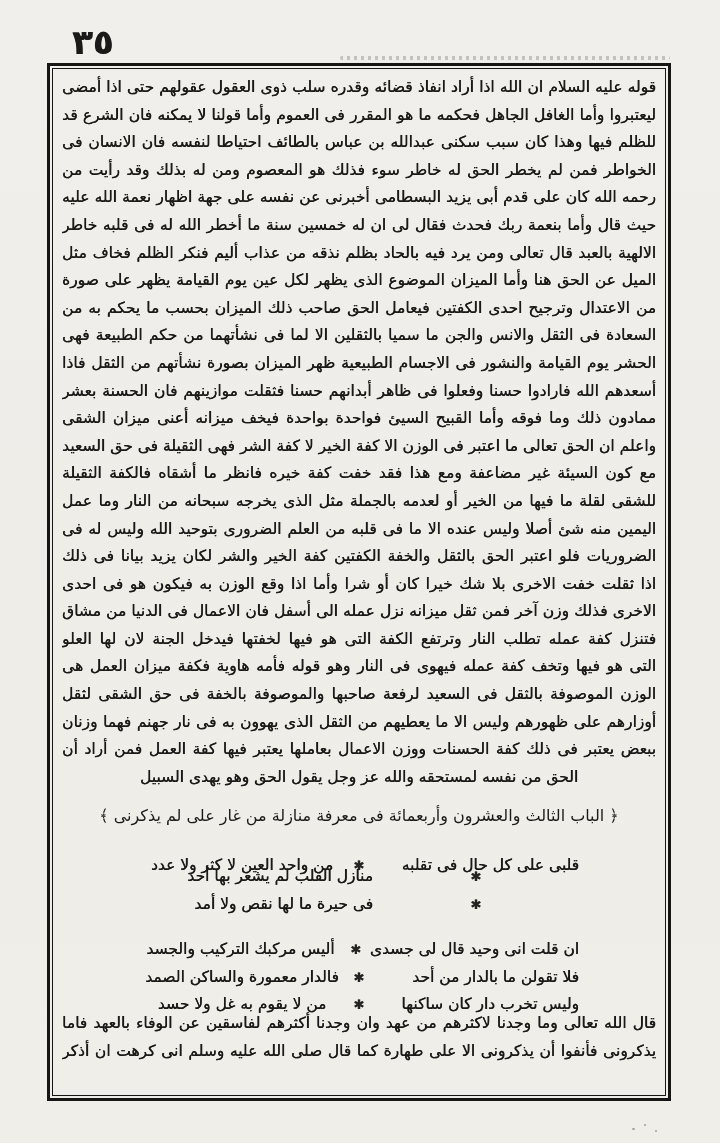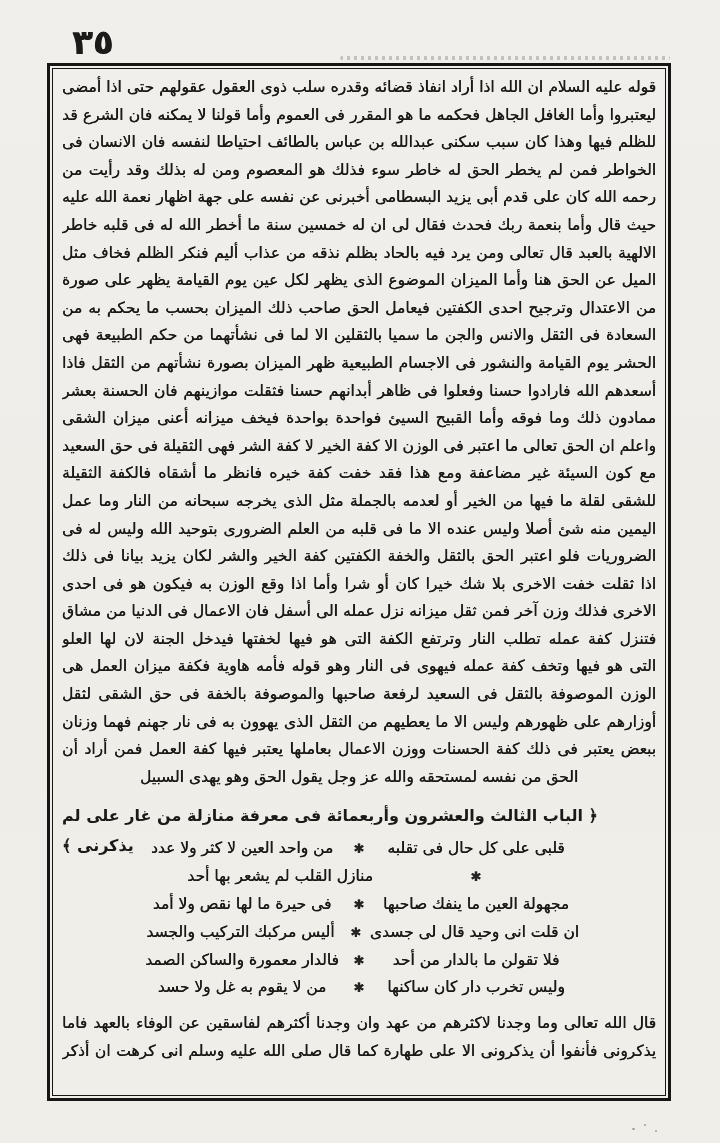--- a/index.html
+++ b/index.html
@@ -40,32 +40,32 @@
     font-size:15.5px;line-height:27.6px;height:27.6px;overflow:hidden;
     text-align:justify;text-align-last:justify;
     text-shadow:0.35px 0 0 #1c1a18;
   }
   .closing-line{
     direction:rtl;font-size:15.5px;line-height:27.6px;height:27.6px;
     text-align:left;text-align-last:center;
     text-shadow:0.35px 0 0 #1c1a18;
   }
   .chapter-heading{
-    direction:rtl;text-align:left;
-    font-size:16px;font-weight:bold;line-height:30px;height:30px;
+    direction:rtl;text-align:center;
+    font-size:16px;font-weight:normal;line-height:30px;height:30px;
     margin-top:10px;
   }
   .verses{width:440px;margin:4px auto 0;}
   .verse{
     display:grid;grid-template-columns:1fr 28px 1fr;
     direction:rtl;align-items:baseline;
     font-size:15.5px;line-height:27.8px;height:27.8px;
     text-shadow:0.35px 0 0 #1c1a18;
   }
-  .v-first{text-align:center;white-space:nowrap;}
+  .v-first{text-align:right;white-space:nowrap;margin-top:17px;}
   .v-second{text-align:center;white-space:nowrap;}
   .v-sep{text-align:center;font-size:13px;opacity:.95;}
   .footer-block{margin-top:8px;}
 </style>
 </head>
 <body>
 
 <div class="scan">
 
   <div class="page-number">٣٥</div>
@@ -110,21 +110,20 @@
         <div class="verse">
           <span class="v-first">قلبى على كل حال فى تقلبه</span>
           <span class="v-sep">✱</span>
           <span class="v-second">من واحد العين لا كثر ولا عدد</span>
         </div>
         <div class="verse">
           <span class="v-sep">✱</span>
           <span class="v-second">منازل القلب لم يشعر بها أحد</span>
         </div>
         <div class="verse">
-          <span class="v-first">مجهولة العين ما ينفك صاحبها</span>
           <span class="v-sep">✱</span>
           <span class="v-second">فى حيرة ما لها نقص ولا أمد</span>
         </div>
         <div class="verse">
           <span class="v-first">ان قلت انى وحيد قال لى جسدى</span>
           <span class="v-sep">✱</span>
           <span class="v-second">أليس مركبك التركيب والجسد</span>
         </div>
         <div class="verse">
           <span class="v-first">فلا تقولن ما بالدار من أحد</span>

